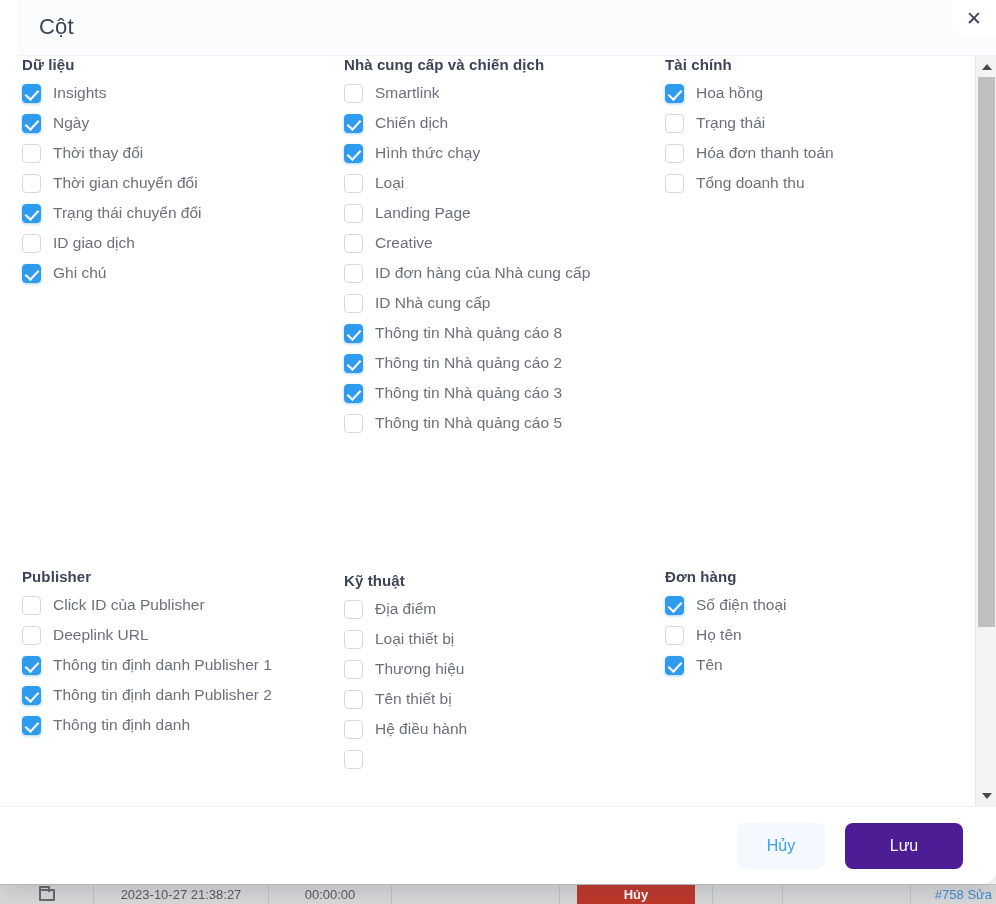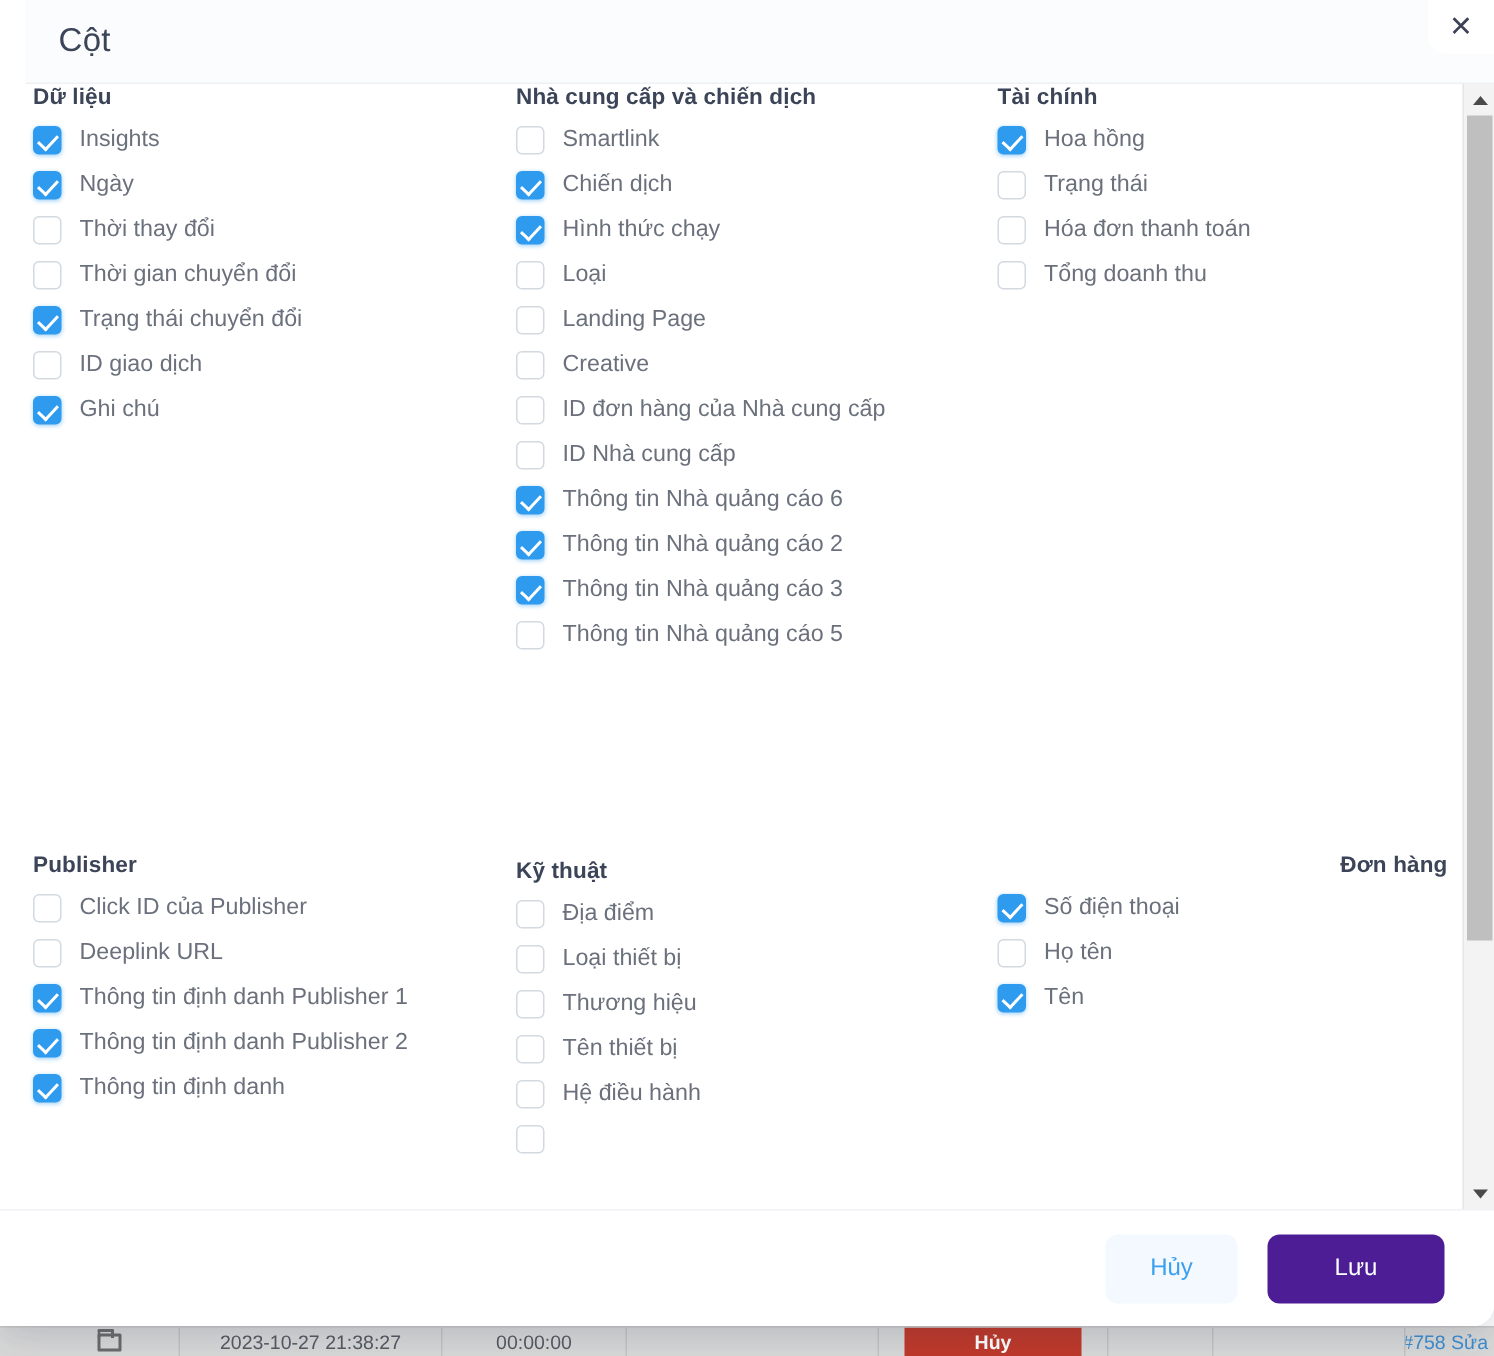--- a/index.html
+++ b/index.html
@@ -17,21 +17,20 @@
   }
   #bg-table-row {
     position: absolute;
     left: 0; right: 0; top: 884px; height: 20px;
     background: #d9d9d9;
     display: flex;
     align-items: center;
     font-size: 13px;
     color: #555a63;
     border-top: 1px solid #c8c8c8;
-    padding-left: 26px;
   }
   .bg-cell {
     height: 20px;
     display: flex; align-items: center; justify-content: center;
     border-right: 1px solid #c4c4c4;
     overflow: hidden; white-space: nowrap;
   }
   .bg-cell.c-ico   { width: 94px; justify-content: center; }
   .bg-cell.c-date  { width: 175px; }
   .bg-cell.c-dur   { width: 123px; }
@@ -290,21 +289,21 @@
           <label class="opt">
             <span class="cb"></span>
             <span class="opt-label">ID đơn hàng của Nhà cung cấp</span>
           </label>
           <label class="opt">
             <span class="cb"></span>
             <span class="opt-label">ID Nhà cung cấp</span>
           </label>
           <label class="opt">
             <span class="cb on"></span>
-            <span class="opt-label">Thông tin Nhà quảng cáo 6</span>
+            <span class="opt-label">Thông tin Nhà quảng cáo 8</span>
           </label>
           <label class="opt">
             <span class="cb on"></span>
             <span class="opt-label">Thông tin Nhà quảng cáo 2</span>
           </label>
           <label class="opt">
             <span class="cb on"></span>
             <span class="opt-label">Thông tin Nhà quảng cáo 3</span>
           </label>
           <label class="opt">
@@ -374,21 +373,21 @@
           </label>
           <label class="opt">
             <span class="cb"></span>
             <span class="opt-label">Hệ điều hành</span>
           </label>
           <label class="opt">
             <span class="cb"></span>
             <span class="opt-label"></span>
           </label>
         </div>
-        <div class="group" style="left: 665px; top: 512px; width: 300px; text-align: right;">
+        <div class="group" style="left: 665px; top: 512px; width: 300px;">
           <div class="group-title">Đơn hàng</div>
           <label class="opt">
             <span class="cb on"></span>
             <span class="opt-label">Số điện thoại</span>
           </label>
           <label class="opt">
             <span class="cb"></span>
             <span class="opt-label">Họ tên</span>
           </label>
           <label class="opt">

